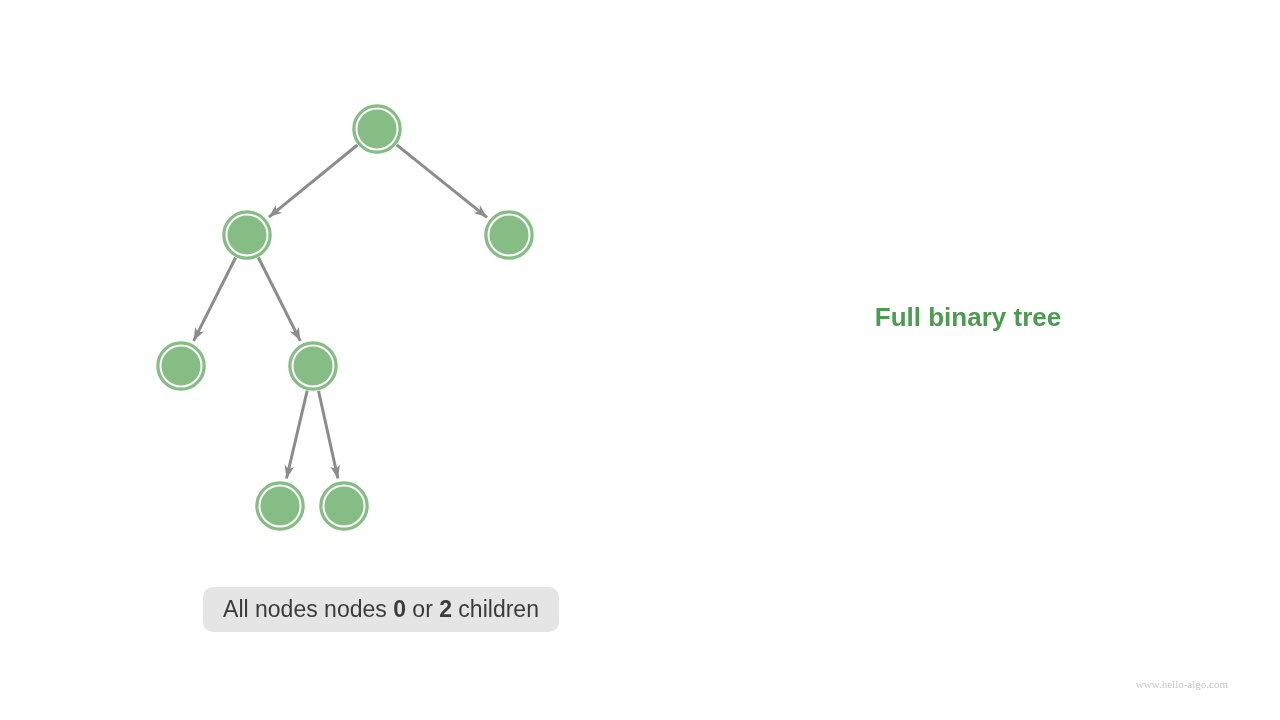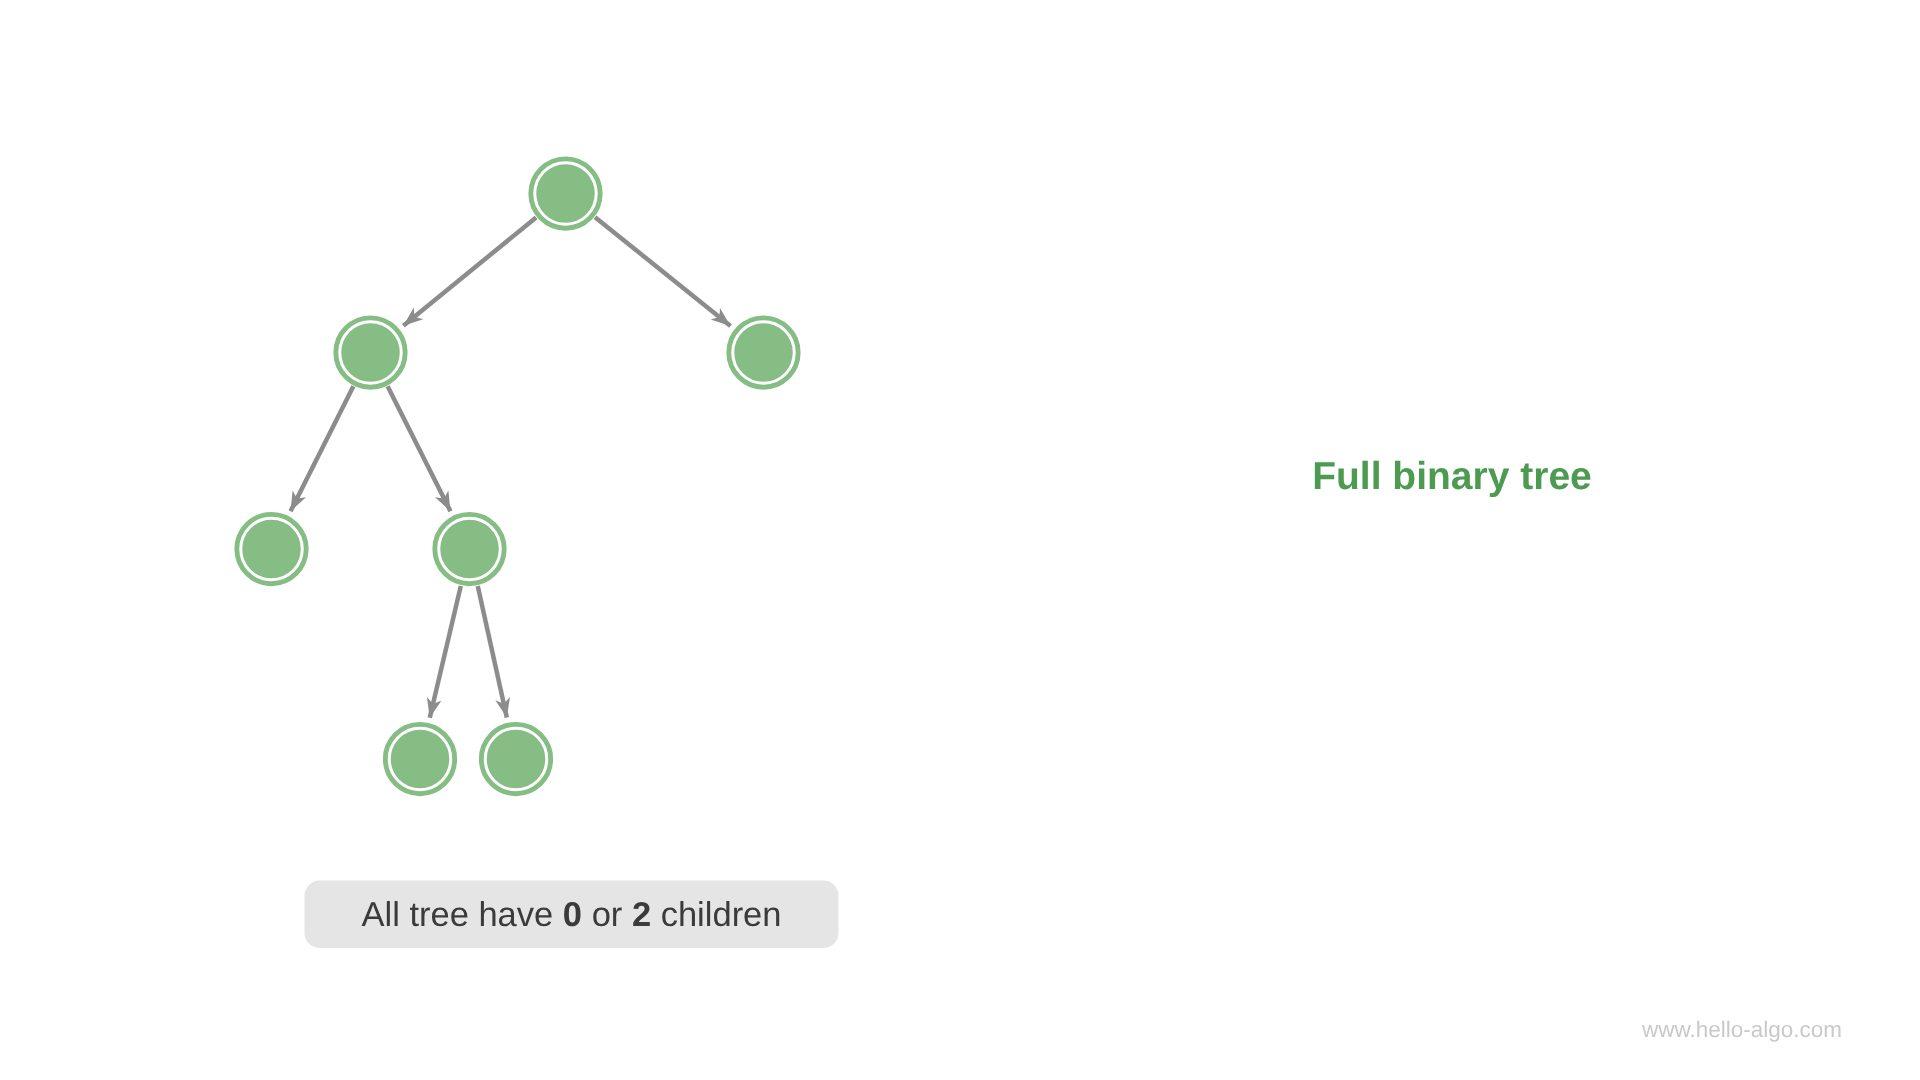--- a/index.html
+++ b/index.html
@@ -48,22 +48,22 @@
     text-align: center;
     white-space: nowrap;
   }
   .caption-box .b {
     font-weight: 700;
   }
   .watermark {
     position: absolute;
     right: 40px;
     top: 678px;
-    font-family: Liberation Sans, sans-serif;
-    font-size: 15px;
+    font-family: Liberation Serif, serif;
+    font-size: 11px;
     color: #c9c9c9;
     letter-spacing: 0px;
   }
 </style>
 </head>
 <body>
 
 <div class="stage">
 
   <svg class="tree-svg" width="620" height="560" viewBox="0 0 620 560">
@@ -107,17 +107,17 @@
         </g>
         <g>
           <circle cx="344" cy="506" r="23.5" fill="#85bd84" stroke="#85bd84" stroke-width="2.5"></circle>
           <circle cx="344" cy="506" r="20.5" fill="none" stroke="#ffffff" stroke-width="2"></circle>
         </g>
       </g>
   </svg>
 
   <div class="figure-title" style="color: rgb(76, 155, 81);">Full binary tree</div>
 
-  <div class="caption-box"><span>All tree have </span><span class="b">0</span><span> or </span><span class="b">2</span><span> children</span></div>
+  <div class="caption-box"><span>All nodes nodes </span><span class="b">0</span><span> or </span><span class="b">2</span><span> children</span></div>
 
   <div class="watermark" style="color: rgb(201, 201, 201);">www.hello-algo.com</div>
 
 </div>
 
 </body></html>

